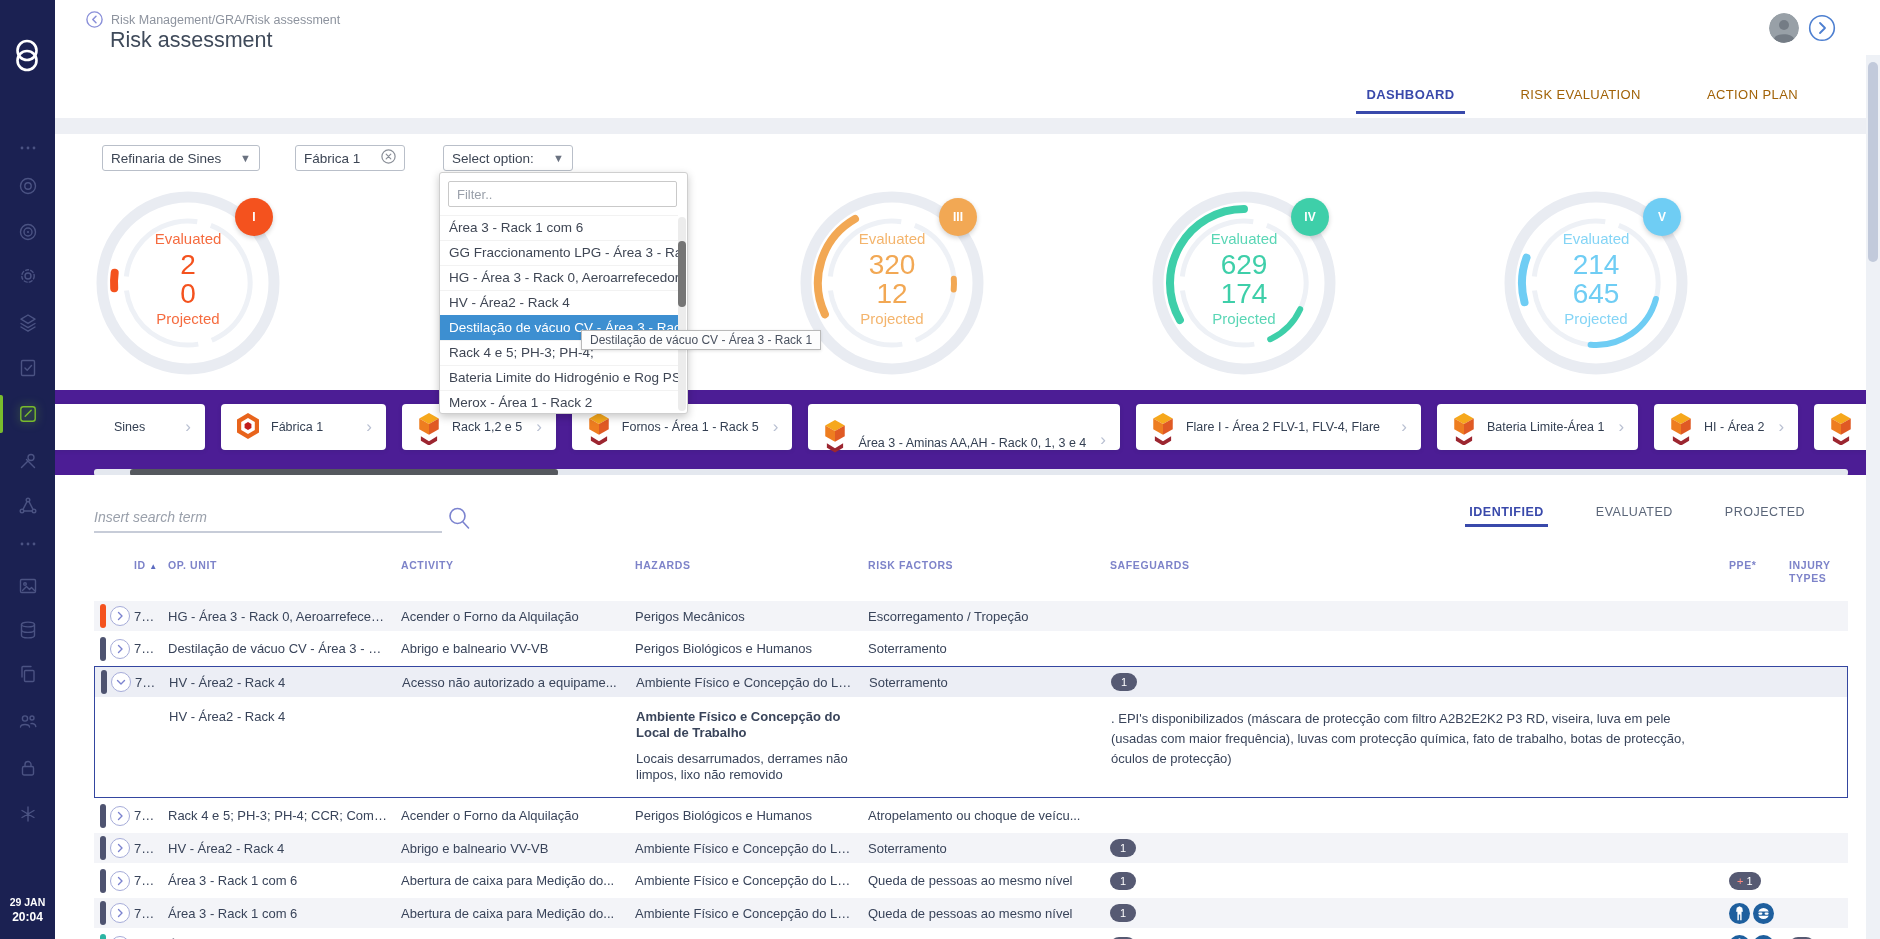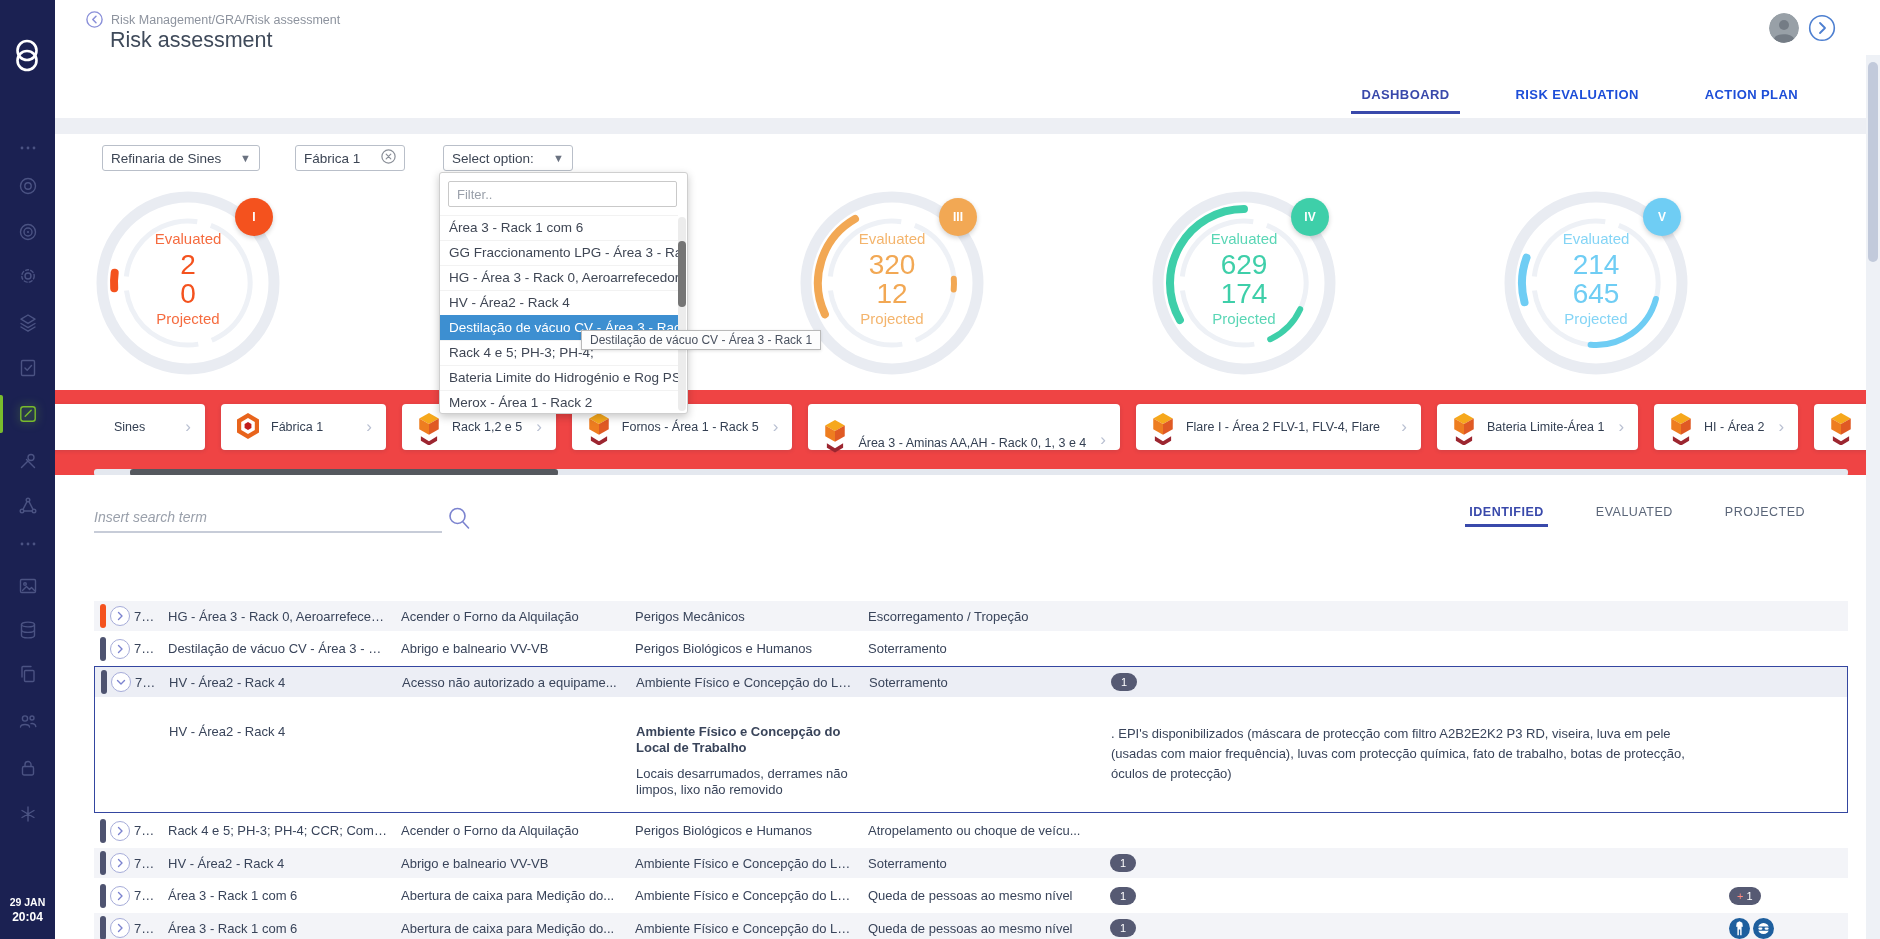--- a/index.html
+++ b/index.html
@@ -20,21 +20,21 @@
   .crumb-row{position:absolute;left:31px;top:11px;display:flex;align-items:center;gap:8px}
   .crumb-ico{width:17px;height:17px}
   .crumb{font-size:12.5px;color:#8d939e;cursor:pointer}
   .page-title{position:absolute;left:55px;top:28px;margin:0;font-size:21.5px;font-weight:500;color:#3f4a5a}
   .top-right{position:absolute;right:44px;top:13px;display:flex;align-items:center;gap:9px}
   .avatar{width:30px;height:30px;border-radius:50%;overflow:hidden;cursor:pointer}
   .collapse-btn{width:28px;height:28px;cursor:pointer}
   
   .tabs-row{position:absolute;left:55px;top:70px;width:1825px;height:48px;background:#fff;display:flex;
             justify-content:flex-end;align-items:center;gap:54px;padding-right:76px;box-sizing:border-box;z-index:10}
-  .mtab{font-size:13px;letter-spacing:.4px;color:#1d4ed8;cursor:pointer;position:relative;padding:14px 6px;font-weight:700}
+  .mtab{font-size:13px;letter-spacing:.4px;color:#a16207;cursor:pointer;position:relative;padding:14px 6px;font-weight:400}
   .mtab.active{color:#3949ab;font-weight:700}
   .mtab.active::after{content:"";position:absolute;left:-4px;right:-4px;bottom:2px;height:3px;background:#3949ab}
   .gray-band{position:absolute;left:55px;top:118px;width:1825px;height:16px;background:#edeff4}
   
   .dash-panel{position:absolute;left:55px;top:134px;width:1825px;height:308px;background:#fff}
   .select{position:absolute;top:11px;height:26px;border:1px solid #b9bfc9;border-radius:3px;background:#fff;
           display:flex;align-items:center;justify-content:space-between;padding:0 8px;box-sizing:border-box;
           font-size:13.5px;color:#3c4554;cursor:pointer}
   .select .chev{color:#6a7280;font-size:11px;margin-left:8px}
   .select svg{width:15px;height:15px}
@@ -51,21 +51,21 @@
   .dd-filter::placeholder{color:#9aa0aa}
   .dd-opts{position:absolute;left:0;top:42px;width:238px}
   .dd-opt{height:24px;line-height:24px;padding-left:9px;font-size:13.5px;color:#3f4654;white-space:nowrap;
           overflow:hidden;cursor:pointer;border-top:1px solid #f2f2f2}
   .dd-opt.sel{background:#3d8fd1;color:#fff;border-top-color:#3d8fd1}
   .dd-scroll{position:absolute;right:1px;top:44px;width:8px;height:194px;background:#ececec;border-radius:4px}
   .dd-thumb{position:absolute;left:0;top:24px;width:8px;height:66px;background:#757575;border-radius:4px}
   .tooltip{position:absolute;left:581px;top:330px;background:#fdfdfd;border:1px solid #b9b9b9;padding:2px 8px;
            font-size:12px;color:#4a5260;white-space:nowrap;z-index:300;box-shadow:0 1px 3px rgba(0,0,0,.12)}
   
-  .cards-strip{position:absolute;left:55px;top:390px;width:1825px;height:85px;background:#ef4444;overflow:hidden}
+  .cards-strip{position:absolute;left:55px;top:390px;width:1825px;height:85px;background:#4c1d95;overflow:hidden}
   .cards{position:absolute;left:0;top:14px;display:flex;gap:16px;white-space:nowrap}
   .card{height:46px;background:#fff;border-radius:4px;box-shadow:0 1px 4px rgba(30,40,70,.14);display:flex;
         align-items:center;padding:0 14px;box-sizing:border-box;cursor:pointer;flex:none}
   .card .ic{width:26px;height:31px;margin-right:10px;flex:none}
   .card .lbl{font-size:12.5px;color:#333f52}
   .card .cv{color:#b9c0d2;font-size:17px;margin-left:auto;padding-left:14px}
   .card.partial-left{margin-left:-20px;width:170px;padding-left:79px}
   .card.partial-right{width:200px}
   .hscroll-track{position:absolute;left:39px;top:79px;width:1754px;height:7px;background:#e4e8ef;border-radius:3px}
   .hscroll-thumb{position:absolute;left:36px;top:0;width:428px;height:7px;background:#55585e;border-radius:3px;cursor:grab}
@@ -88,21 +88,21 @@
   .cell{font-size:13px;color:#39445a;white-space:nowrap;overflow:hidden;text-overflow:ellipsis;padding-right:14px}
   .ind{width:6px;height:24px;border-radius:3px;margin-left:6px}
   .chev-circle{width:18px;height:18px;border:1.2px solid #a6acd9;border-radius:50%;display:flex;align-items:center;
                justify-content:center;color:#7b83cf;cursor:pointer;background:#fff}
   .chev-circle svg{width:10px;height:10px}
   .pill{display:inline-flex;align-items:center;justify-content:center;min-width:26px;height:18px;border-radius:10px;
         background:#565a73;color:#fff;font-size:11px;padding:0 8px;box-sizing:border-box}
   .pill .plus{color:#ff8a80;margin-right:3px}
   .ppe-ic{width:21px;height:21px;margin-right:3px;display:inline-block;vertical-align:middle}
   .sel-block{border:1.5px solid #3446a0;margin-bottom:2.5px;background:#fff}
-  .sel-block .trow{margin-bottom:15px;background:#eceef5}
+  .sel-block .trow{margin-bottom:0;background:#eceef5}
   .detail{align-items:start;padding:12px 0 14px 0;background:#fff}
   .detail .dcell{font-size:13px;color:#39445a;line-height:16px;padding-right:16px}
   .detail .htitle{font-weight:bold;margin-bottom:10px}
   
   .vscroll{position:absolute;left:1866px;top:55px;width:14px;height:884px;background:#eef1f6;z-index:150}
   .vthumb{position:absolute;left:2px;top:7px;width:10px;height:200px;background:#c2cadb;border-radius:5px;cursor:grab}
 </style>
 </head>
 <body>
 
@@ -402,20 +402,32 @@
       <svg viewBox="0 0 26 26">
           <circle cx="11.5" cy="11" r="7.5" fill="none" stroke="#7b83cf" stroke-width="1.6"></circle>
           <path d="M17 17l5.5 6" stroke="#7b83cf" stroke-width="1.6" stroke-linecap="round"></path>
         </svg>
     </span>
   </div>
   <div class="ttabs" id="table-tabs">
       <div class="ttab active">IDENTIFIED</div>
       <div class="ttab">EVALUATED</div>
       <div class="ttab">PROJECTED</div>
+    </div>
+  <div class="tgrid thead" id="thead">
+      <div class="th"></div>
+      <div class="th"></div>
+      <div class="th">ID <span style="color:#5c6bc0;font-size:8px">▲</span></div>
+      <div class="th">OP. UNIT</div>
+      <div class="th">ACTIVITY</div>
+      <div class="th">HAZARDS</div>
+      <div class="th">RISK FACTORS</div>
+      <div class="th">SAFEGUARDS</div>
+      <div class="th">PPE*</div>
+      <div class="th">INJURY TYPES</div>
     </div>
   <div class="tbody" id="tbody">
       <div class="tgrid trow shade">
         <div>
           <div class="ind" style="background: rgb(244, 82, 30);"></div>
         </div>
         <div>
           <div class="chev-circle">
             <svg viewBox="0 0 10 10">
               <path d="M3.5 1.5 L7 5 L3.5 8.5" fill="none" stroke="currentColor" stroke-width="1.4" stroke-linecap="round" stroke-linejoin="round"></path>

